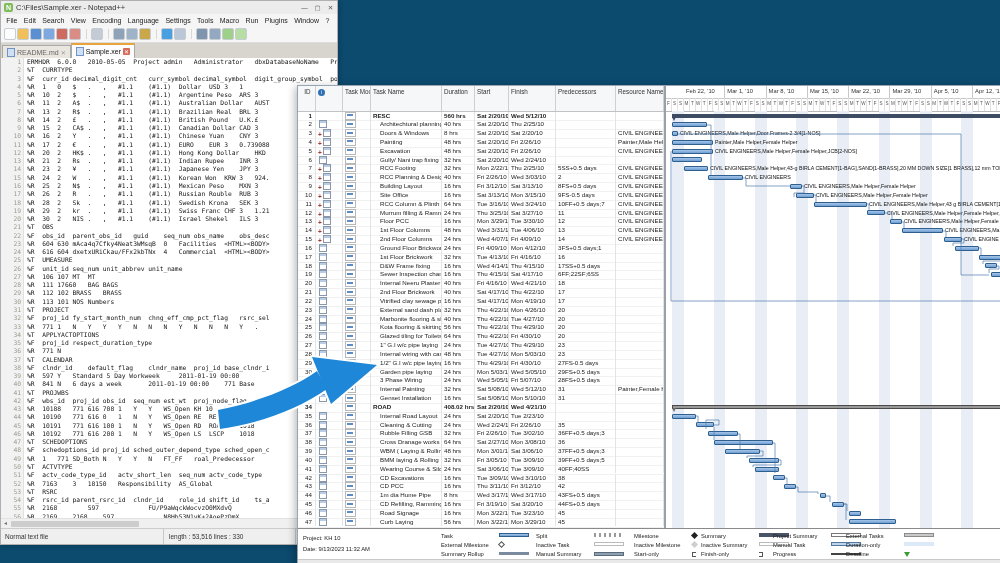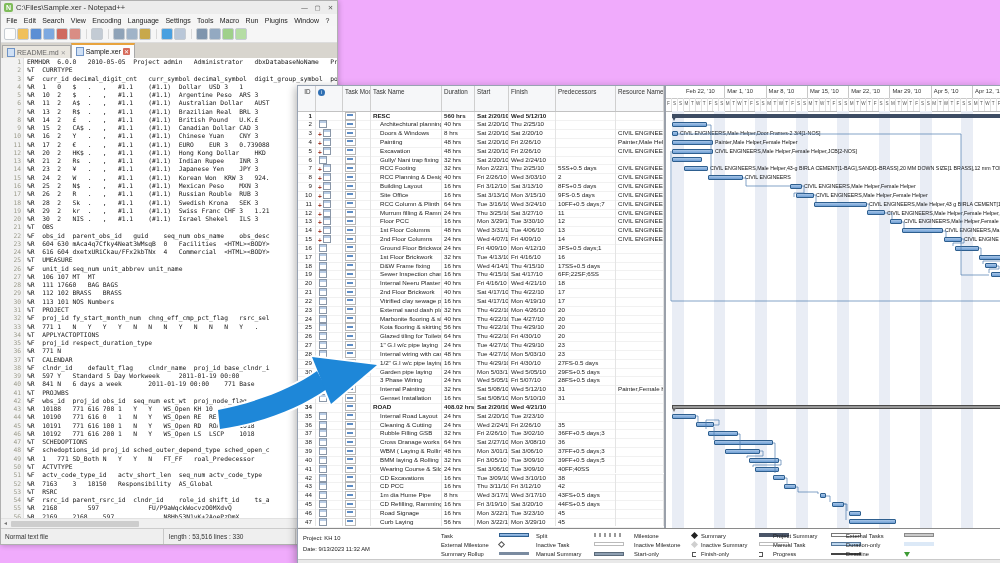--- a/index.html
+++ b/index.html
@@ -1,16 +1,16 @@
 <!DOCTYPE html>
 <html><head>
 <meta charset="utf-8">
 <style>
   html,body{margin:0;padding:0;background:#fff}
-  .stage{position:relative;width:1000px;height:563px;background:#f0abfc;overflow:hidden;
+  .stage{position:relative;width:1000px;height:563px;background:#0c4a6e;overflow:hidden;
          font-family:"Liberation Sans",sans-serif;-webkit-font-smoothing:antialiased}
   .win{position:absolute;background:#fff}
   
   .npp{left:0;top:0;width:336px;height:543px;border:1px solid #b0b0b0;display:flex;flex-direction:column;box-shadow:1px 1px 5px rgba(0,0,0,.2)}
   .npp-title{height:13px;background:#ececec;display:flex;align-items:center;gap:3px;padding-left:3px;flex:none}
   .npp-appicon{width:9px;height:9px;border-radius:2px;background:#7ebc59;color:#fff;font-size:7px;line-height:9px;text-align:center;font-weight:bold;flex:none}
   .npp-title .ttl{font-size:7.5px;color:#333;white-space:nowrap;overflow:hidden}
   .winbtns{margin-left:auto;display:flex}
   .winbtn{width:13px;height:11px;font-size:6.5px;line-height:11px;text-align:center;color:#555}
   .npp-menu{height:12px;background:#f5f5f5;display:flex;align-items:center;padding:0 2px;flex:none}

